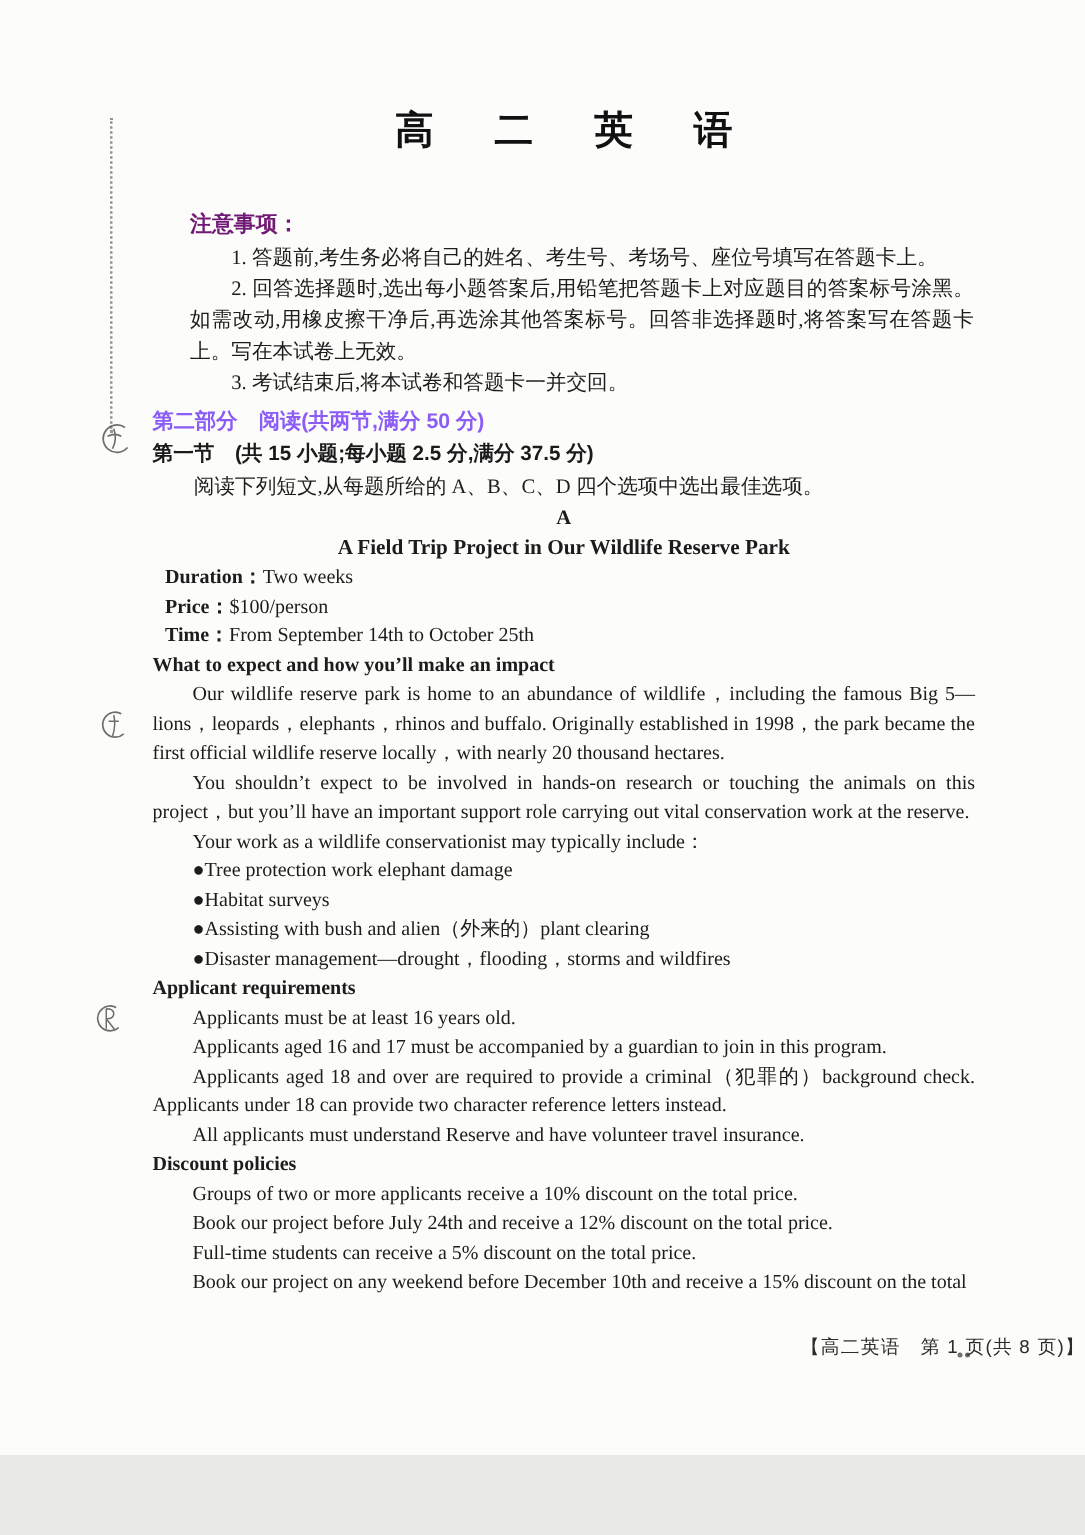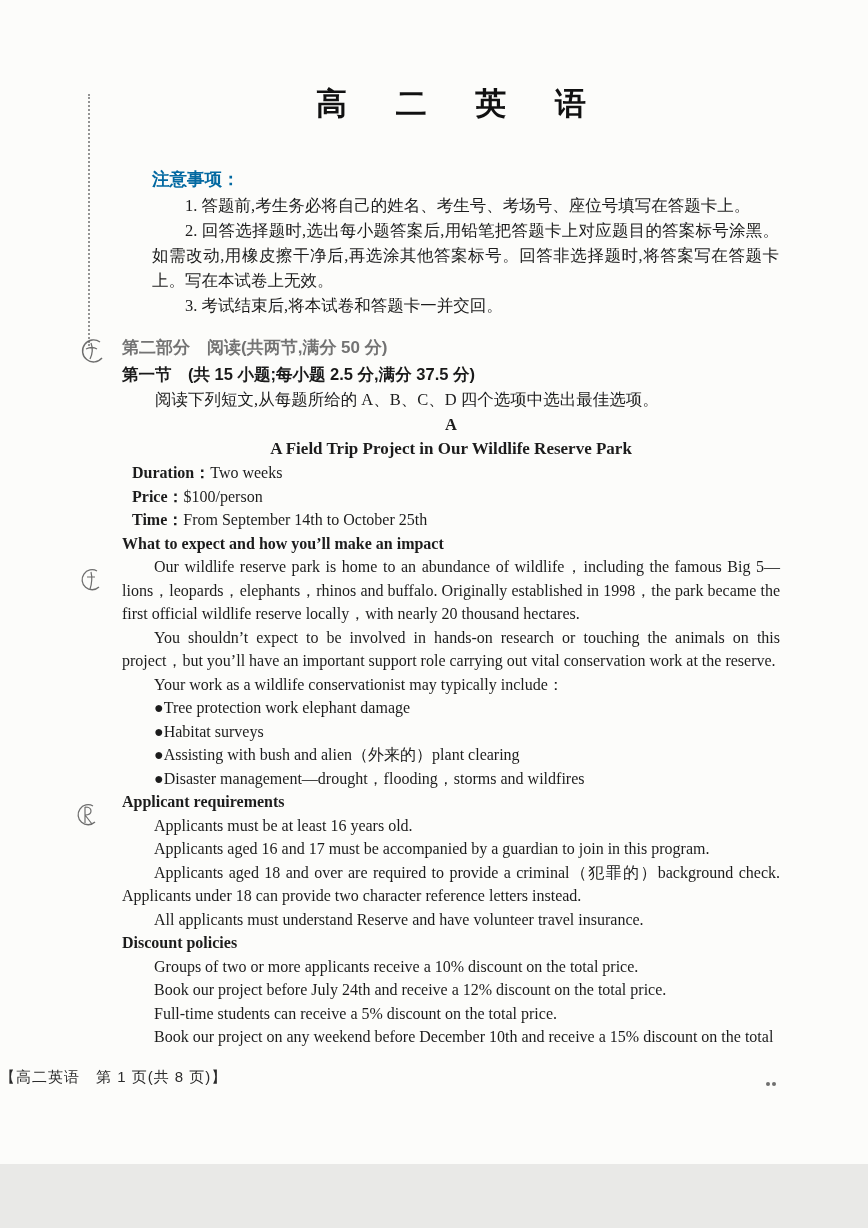--- a/index.html
+++ b/index.html
@@ -10,41 +10,41 @@
   }
   .content{position:absolute;left:122px;top:84px;width:658px;}
   .doc-title{
     text-align:center;font-family:"Liberation Sans","DejaVu Sans",sans-serif;
     font-weight:bold;font-size:31px;line-height:40px;letter-spacing:20px;text-indent:20px;
     color:#111;
   }
   .notice{margin:42px 0 0 30px;width:627px;}
   .notice-heading{
     font-family:"Liberation Sans","DejaVu Sans",sans-serif;
-    font-weight:bold;font-size:17.5px;line-height:27px;color:#0369a1;
+    font-weight:bold;font-size:17.5px;line-height:27px;color:#701a75;
   }
   .notice-item{font-size:16.5px;line-height:25px;text-indent:2em;text-align:justify;}
   .part-heading{
-    margin-top:17px;font-family:"Liberation Sans","DejaVu Sans",sans-serif;
-    font-weight:bold;font-size:17px;line-height:26px;color:#737373;
+    margin-top:6px;font-family:"Liberation Sans","DejaVu Sans",sans-serif;
+    font-weight:bold;font-size:17px;line-height:26px;color:#8b5cf6;
   }
   .sub-heading{
     font-family:"Liberation Sans","DejaVu Sans",sans-serif;
     font-weight:bold;font-size:16.5px;line-height:26px;color:#1a1a1a;
   }
   .instruction{font-size:16.5px;line-height:25px;text-indent:2em;}
   .center-label{text-align:center;font-weight:bold;font-size:16.5px;line-height:23px;margin-top:1px;}
   .passage-title{text-align:center;font-weight:bold;font-size:17px;line-height:25px;}
   .info-line{font-size:16px;line-height:23.5px;}
   .info-label{font-weight:bold;margin-left:10px;}
   .bold-line{font-weight:bold;font-size:16px;line-height:23.5px;}
   .para{font-size:16px;line-height:23.5px;text-indent:2em;text-align:justify;}
   .line-indent{font-size:16px;line-height:23.5px;text-indent:2em;text-align:justify;}
   .footer{
-    position:absolute;top:1068px;left:0;width:100%;text-align:left;
+    position:absolute;top:1068px;left:0;width:100%;text-align:right;
     font-family:"Liberation Sans","DejaVu Sans",sans-serif;
     font-size:15px;letter-spacing:1px;color:#2c2c2c;
   }
   
   .binding-line{
     position:absolute;left:88px;top:94px;height:252px;width:0;
     border-left:2px dotted #7a7a7a;opacity:.8;
   }
   .margin-mark{position:absolute;opacity:.85;}
   .mark-1{left:78px;top:338px;}

